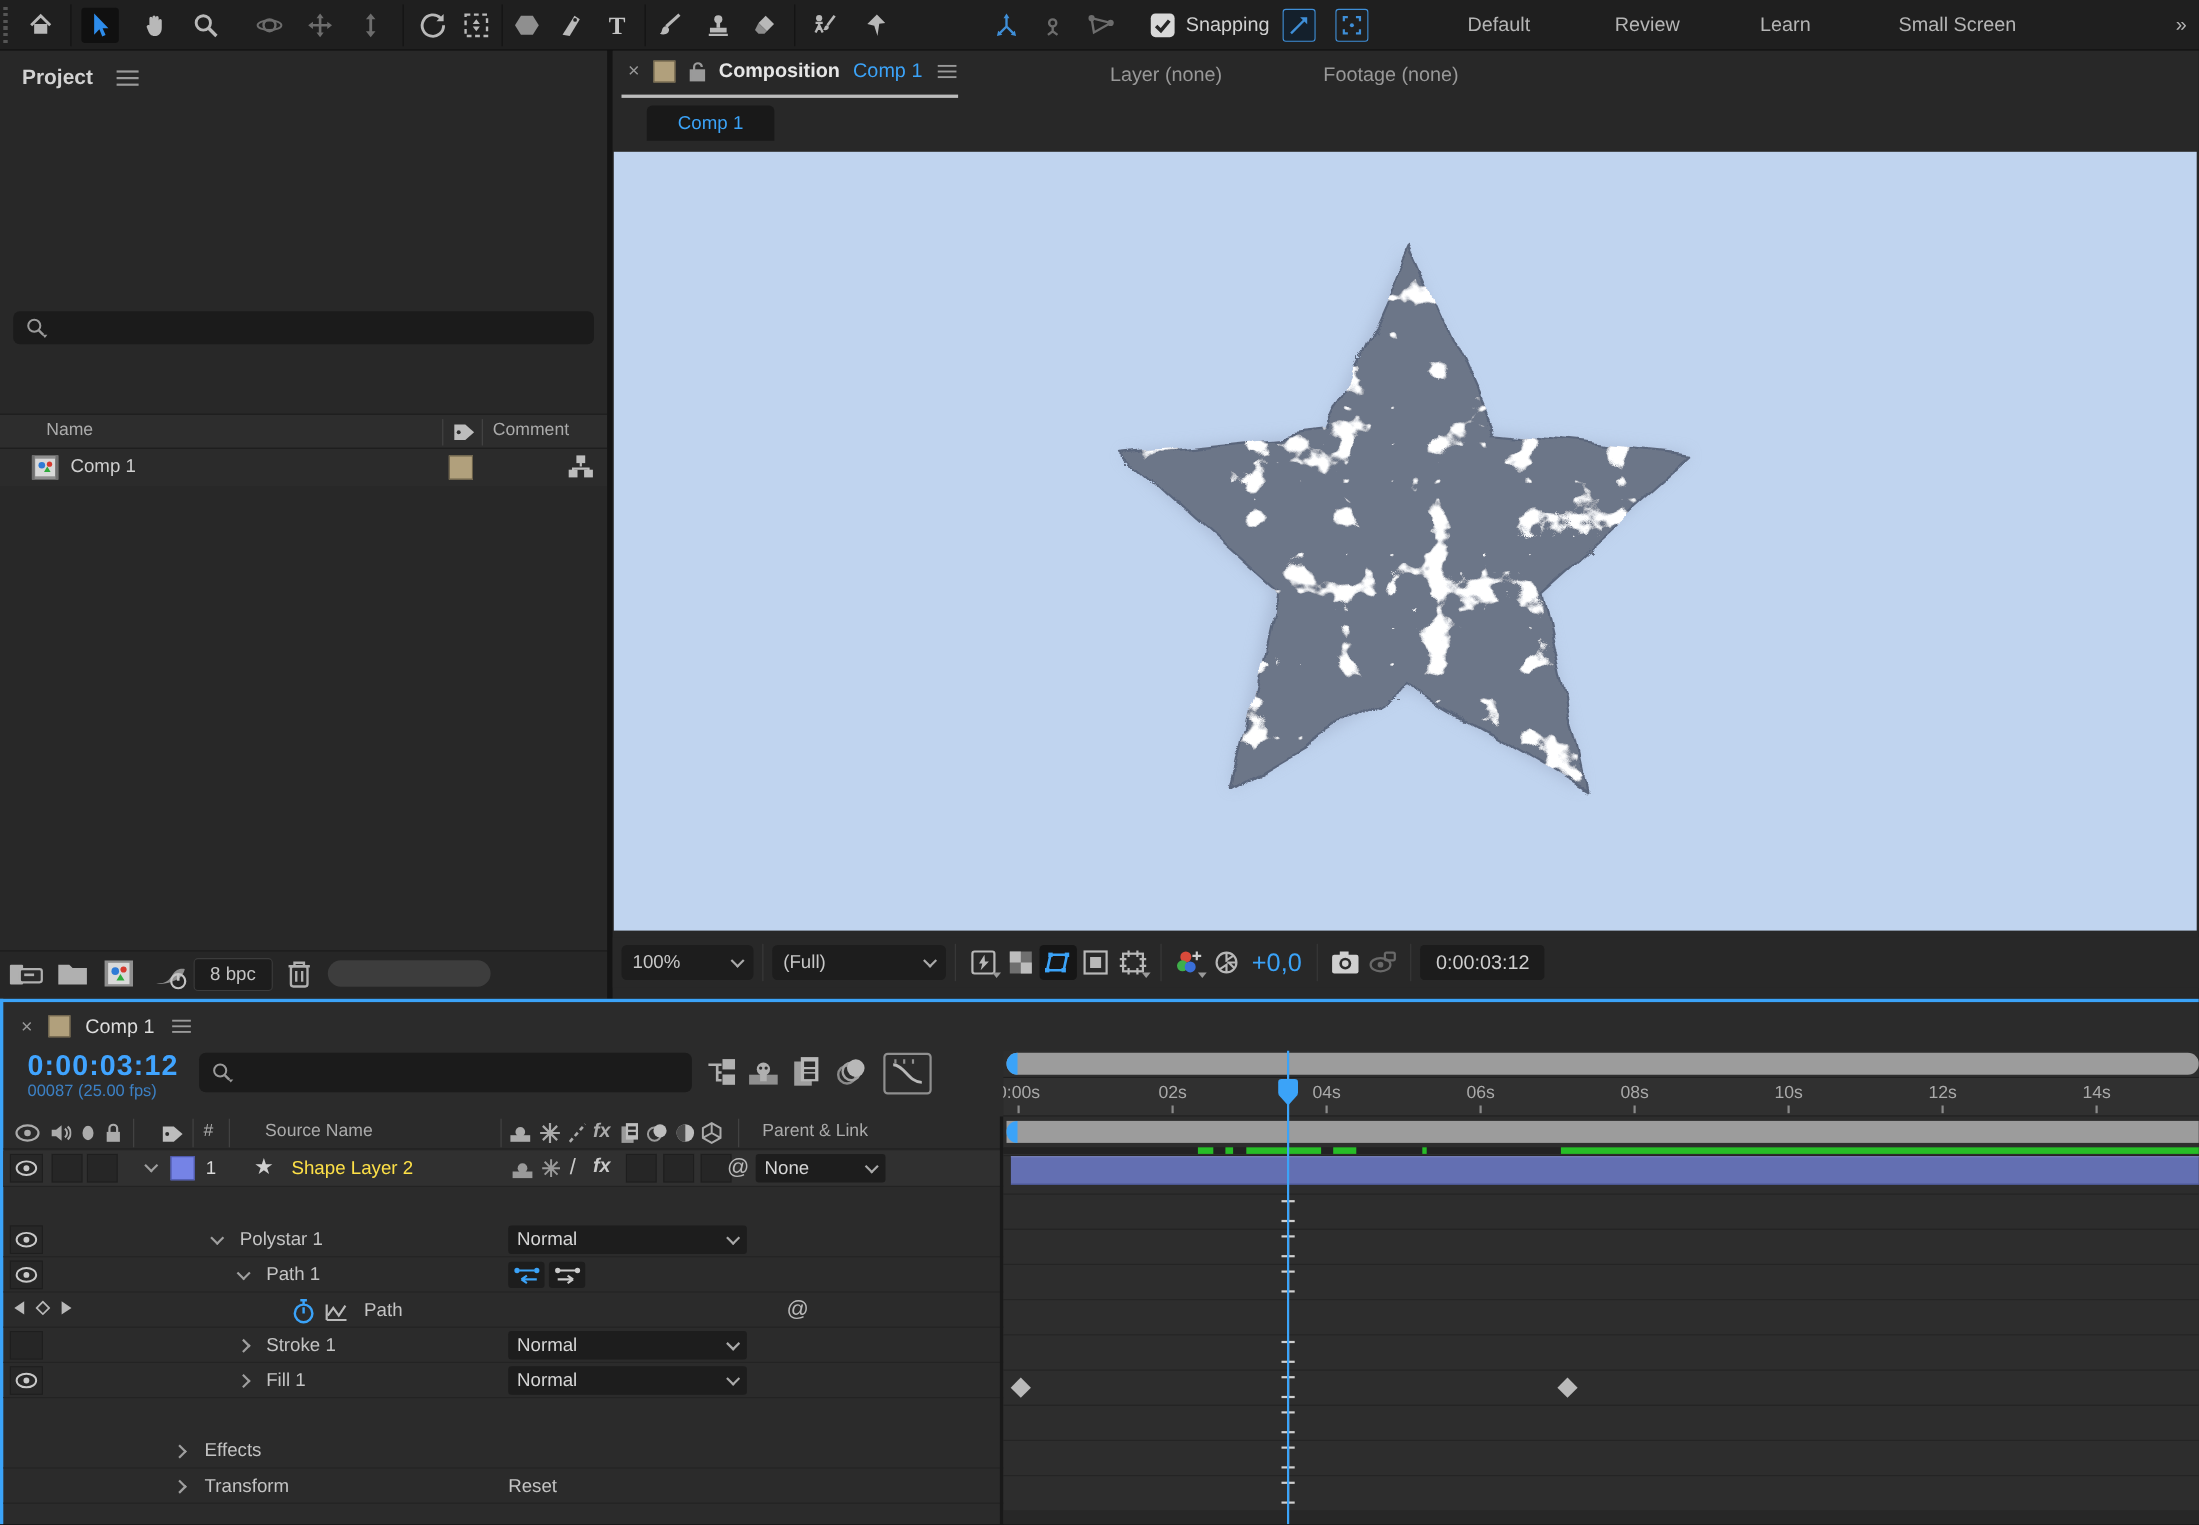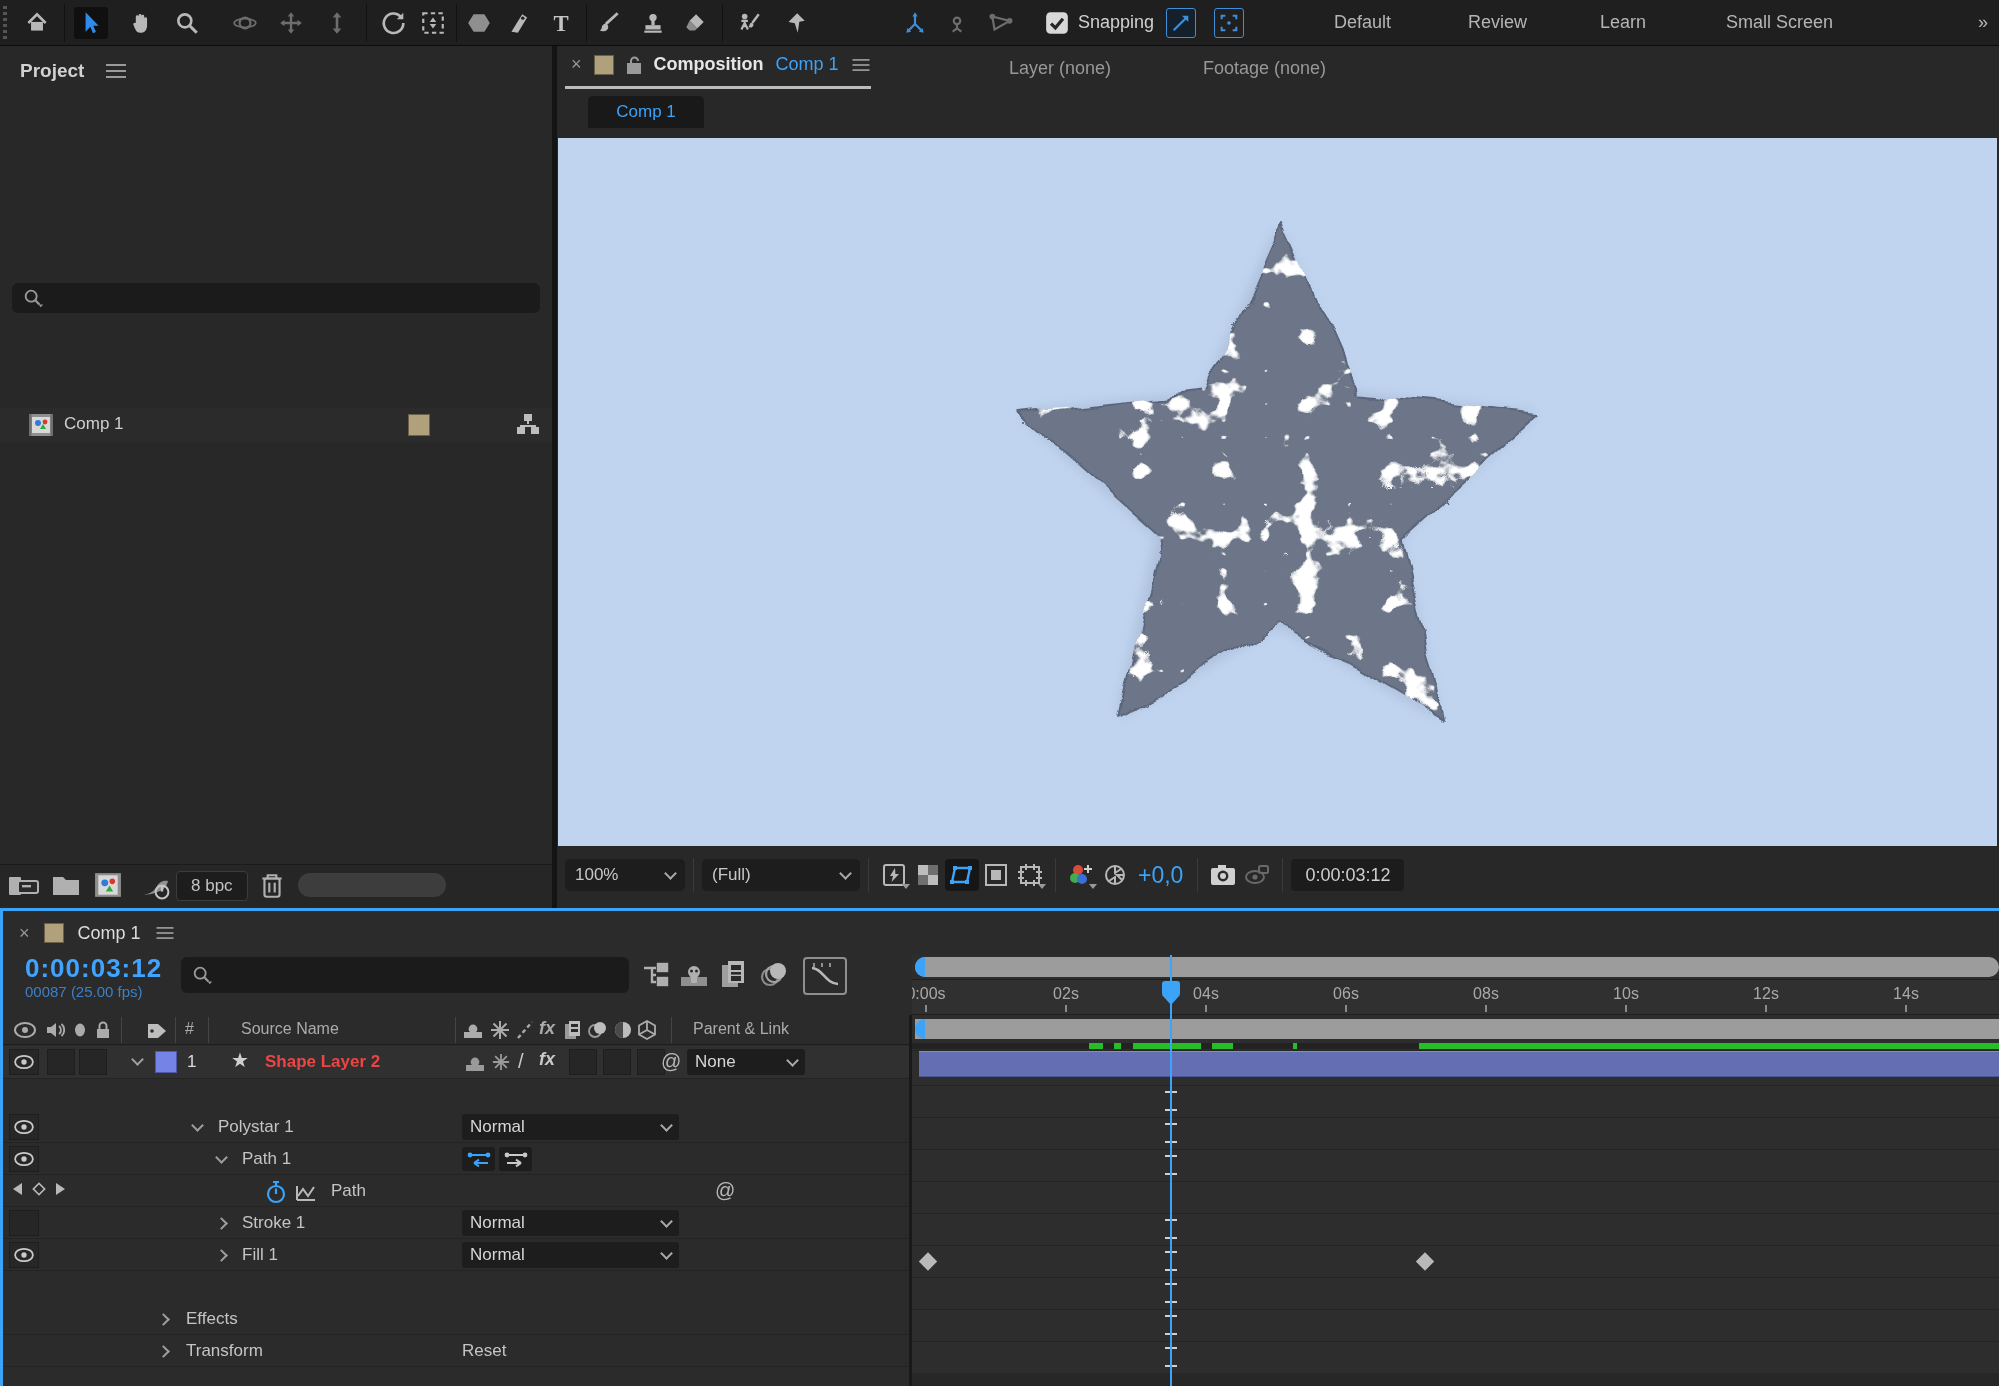--- a/index.html
+++ b/index.html
@@ -293,20 +293,30 @@
     </div>
 
     <div class="searchbox abs" style="left:12px; top:237px; width:528px; height:30px">
       <svg width="22" height="22" viewBox="0 0 24 24">
           <circle cx="10" cy="10" r="6" stroke="#9a9a9a" stroke-width="2" fill="none"></circle>
           <path d="M14.5 14.5 19 19" stroke="#9a9a9a" stroke-width="2.4"></path>
           <path d="M18 19l5 0-2.5 3z" fill="#9a9a9a"></path>
         </svg>
     </div>
 
+    <div id="proj-header" class="abs">
+      <span class="hdr-txt" style="left:42px; top:5px">Name</span>
+      <div class="proj-col-sep" style="left:402px"></div>
+      <svg class="abs" style="left:410px; top:5px" width="24" height="22" viewBox="0 0 24 22">
+          <path d="M3 4h10l8 7-8 7H3z" fill="#bdbdbd"></path>
+          <circle cx="7" cy="11" r="1.8" fill="#2d2d2d"></circle>
+        </svg>
+      <div class="proj-col-sep" style="left:438px"></div>
+      <span class="hdr-txt" style="left:448px; top:5px">Comment</span>
+    </div>
 
     <div id="proj-row-comp" class="abs row">
       <svg class="abs" style="left:28px; top:5px" width="26" height="24" viewBox="0 0 26 24">
         <rect x="1" y="1" width="24" height="22" fill="#8f8f8f"></rect>
         <rect x="4" y="4" width="18" height="16" fill="#d9d9d9"></rect>
         <circle cx="10" cy="10" r="3" fill="#2f7bd6"></circle>
           <path d="M12 16l3-5 3 5z" fill="#2faa3c"></path>
           <circle cx="17" cy="9" r="2.4" fill="#d63a2f"></circle>
         <rect x="1" y="1" width="2.5" height="22" fill="#6f6f6f"></rect>
           <rect x="22.5" y="1" width="2.5" height="22" fill="#6f6f6f"></rect>
@@ -706,21 +716,21 @@
               <ellipse cx="12" cy="9" rx="10" ry="7" fill="none" stroke="#c9c9c9" stroke-width="2"></ellipse>
               <circle cx="12" cy="9" r="3" fill="#c9c9c9"></circle>
             </svg>
         </div>
         <div class="blank-cell" style="left:44px"></div>
         <div class="blank-cell" style="left:76px"></div>
         <span class="chev down abs" style="left:130px; top:9px"></span>
         <div class="abs" style="left:152px; top:5px; width:22px; height:22px; background:#7583e6; border:1px solid #4d58a8"></div>
         <span class="plabel" style="left:184px; color:#dadada">1</span>
         <span class="abs" style="left:228px; top:2px; color:#cfcfcf; font-size:20px">★</span>
-        <span class="plabel" style="left:262px; color:#ef4444; font-weight:bold">Shape Layer 2</span>
+        <span class="plabel" style="left:262px; color:#fde047; font-weight:normal">Shape Layer 2</span>
         <svg class="abs" style="left:462px; top:7px" width="20" height="20" viewBox="0 0 20 20">
             <rect x="1" y="12" width="18" height="6" fill="#9a9a9a"></rect>
             <circle cx="10" cy="9" r="4.4" fill="#9a9a9a"></circle>
           </svg>
         <svg class="abs" style="left:489px; top:7px" width="18" height="18" viewBox="0 0 20 20">
             <path d="M10 1v18M1 10h18M3.5 3.5l13 13M16.5 3.5l-13 13" stroke="#9a9a9a" stroke-width="2"></path>
           </svg>
         <span class="abs" style="left:515px; top:4px; color:#c9c9c9; font-size:20px">/</span>
         <span class="abs" style="left:536px; top:3px; color:#c9c9c9; font-style:italic; font-weight:bold; font-size:18px">fx</span>
         <div class="blank-cell" style="left:566px"></div>

